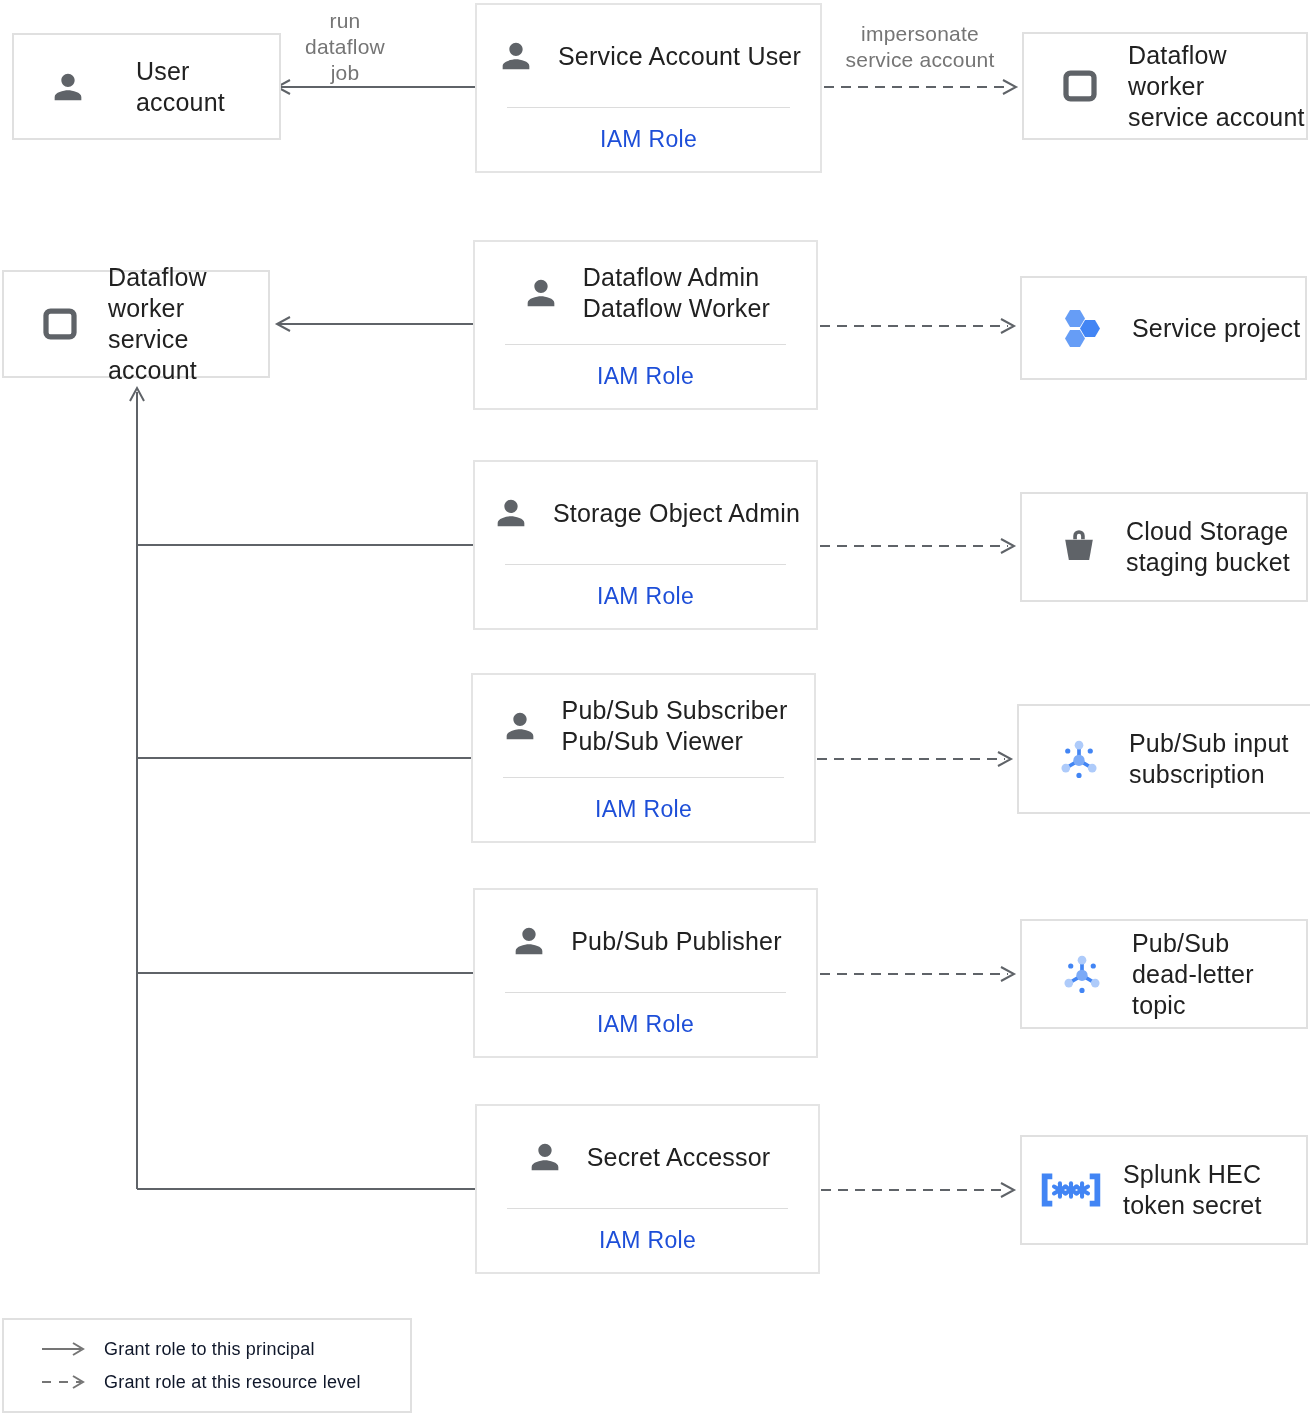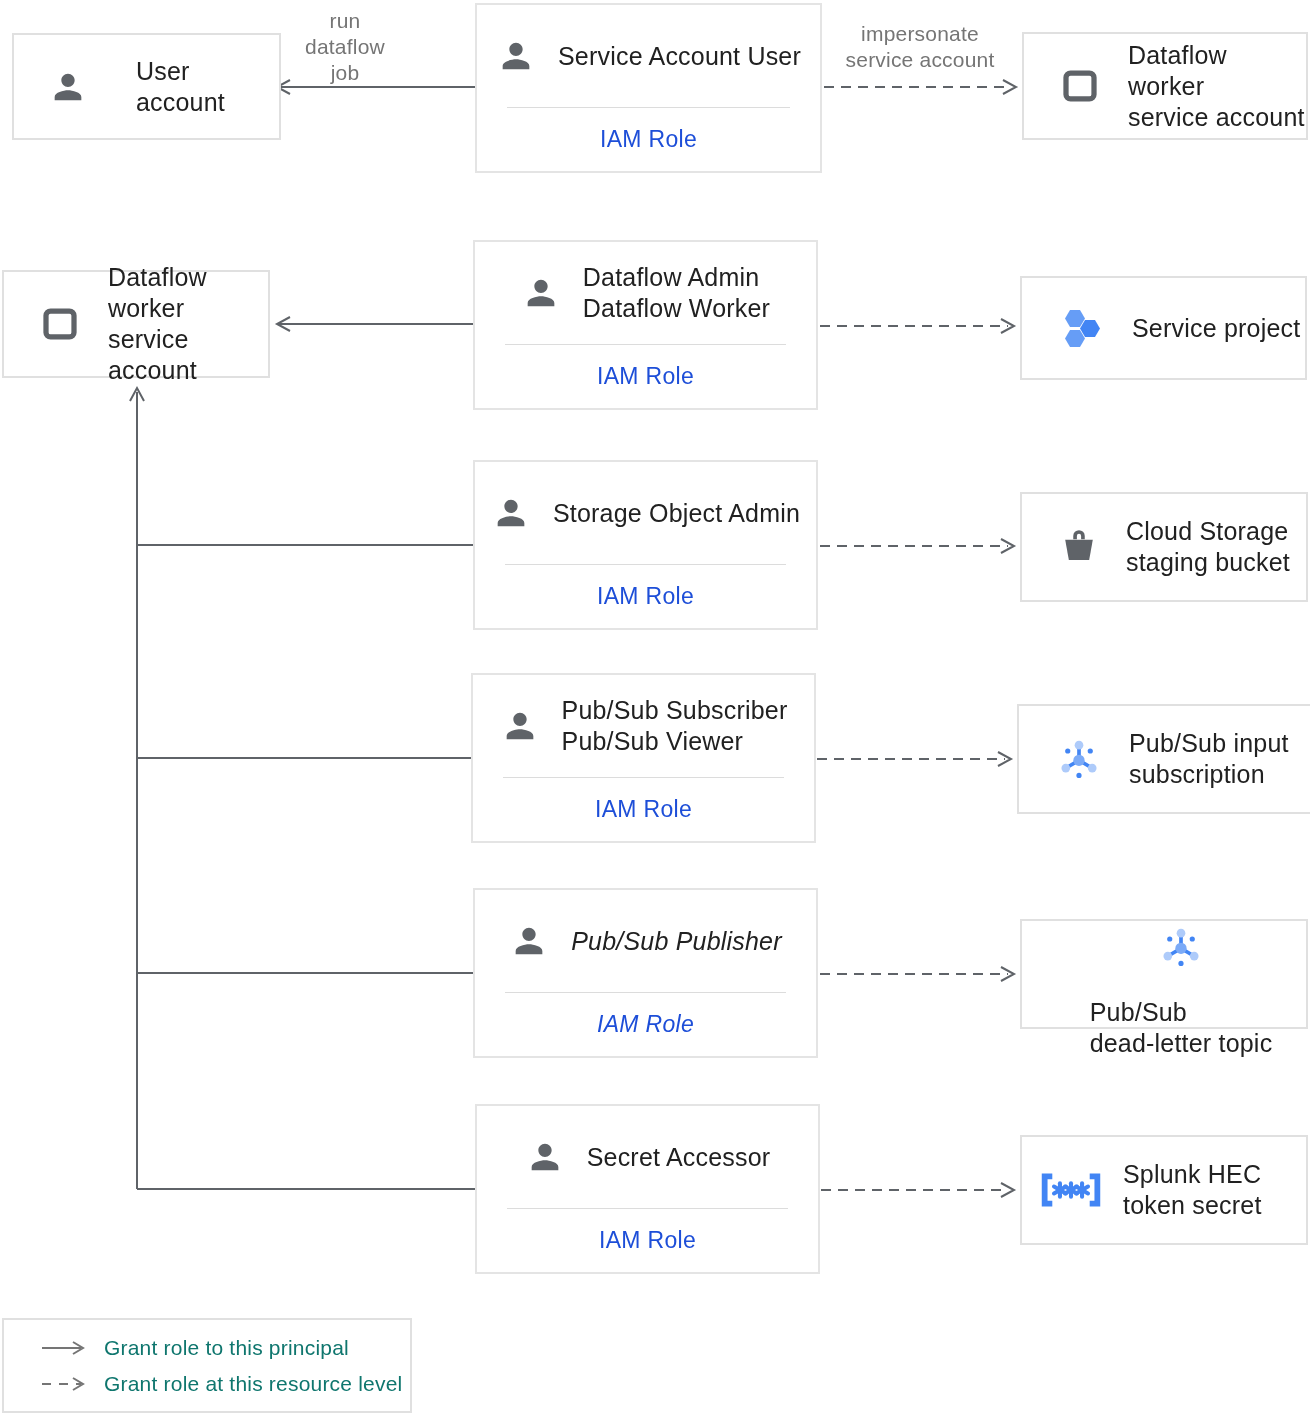--- a/index.html
+++ b/index.html
@@ -20,21 +20,21 @@
 
   .icon { flex:0 0 auto; display:inline-flex; align-items:center; justify-content:center; }
 
   #connectors { position:absolute; left:0; top:0; width:1310px; height:1416px; pointer-events:none; }
 
   .edge-label { position:absolute; text-align:center; font-size:21px; line-height:26px; color:#757575; letter-spacing:0.2px; }
 
   #legend { position:absolute; left:2px; top:1318px; width:410px; height:95px; border:2px solid #e0e0e0; background:#fff;
             display:flex; flex-direction:column; justify-content:center; gap:12px; padding-left:36px; }
   .legend-row { display:flex; align-items:center; gap:18px; }
-  .legend-row .ltxt { font-size:21px; color:#0f766e; letter-spacing:0.2px; }
+  .legend-row .ltxt { font-size:18px; color:#0f172a; letter-spacing:0.2px; }
 </style>
 </head>
 <body>
 
 <div id="canvas">
 
   <svg id="connectors" viewBox="0 0 1310 1416" xmlns="http://www.w3.org/2000/svg">
     <g stroke="#5f6368" stroke-width="2" fill="none">
 
       <line x1="475" y1="87" x2="279" y2="87"></line>
@@ -212,36 +212,36 @@
         <circle cx="17.2" cy="8.3" r="1.2" fill="#4285f4"></circle>
         <circle cx="12" cy="19.6" r="1.2" fill="#4285f4"></circle>
       </svg>
     </span>
     <span class="txt">
       <div>Pub/Sub input</div>
       <div>subscription</div>
     </span>
   </div>
 
-  <div class="box role" style="left:473px; top:888px; width:345px; height:170px;font-style:italic;">
+  <div class="box role" style="left:473px; top:888px; width:345px; height:170px;">
     <div class="role-head">
       <span class="icon">
         <svg width="40" height="40" viewBox="0 0 24 24">
             <path fill="#5f6368" d="M12 12c2.21 0 4-1.79 4-4s-1.79-4-4-4-4 1.79-4 4 1.79 4 4 4zm0 2c-2.67 0-8 1.34-8 4v2h16v-2c0-2.66-5.33-4-8-4z"></path>
           </svg>
       </span>
       <div class="role-title">
         <div>Pub/Sub Publisher</div>
       </div>
     </div>
     <div class="divider"></div>
     <div class="role-sub">IAM Role</div>
   </div>
 
-  <div class="box entity" style="left:1020px; top:919px; width:288px; height:110px;flex-direction:column;">
+  <div class="box entity" style="left:1020px; top:919px; width:288px; height:110px;">
     <span class="icon">
       <svg width="52" height="52" viewBox="0 0 24 24">
         <g stroke="#4285f4" stroke-width="1.7">
             <line x1="12" y1="12.6" x2="12" y2="6.4"></line>
             <line x1="12" y1="12.6" x2="6.6" y2="15.8"></line>
             <line x1="12" y1="12.6" x2="17.4" y2="15.8"></line>
           </g>
         <circle cx="12" cy="12.6" r="2.6" fill="#7baaf7"></circle>
         <circle cx="12" cy="5.6" r="2" fill="#aecbfa"></circle>
         <circle cx="5.9" cy="16.2" r="2" fill="#aecbfa"></circle>

